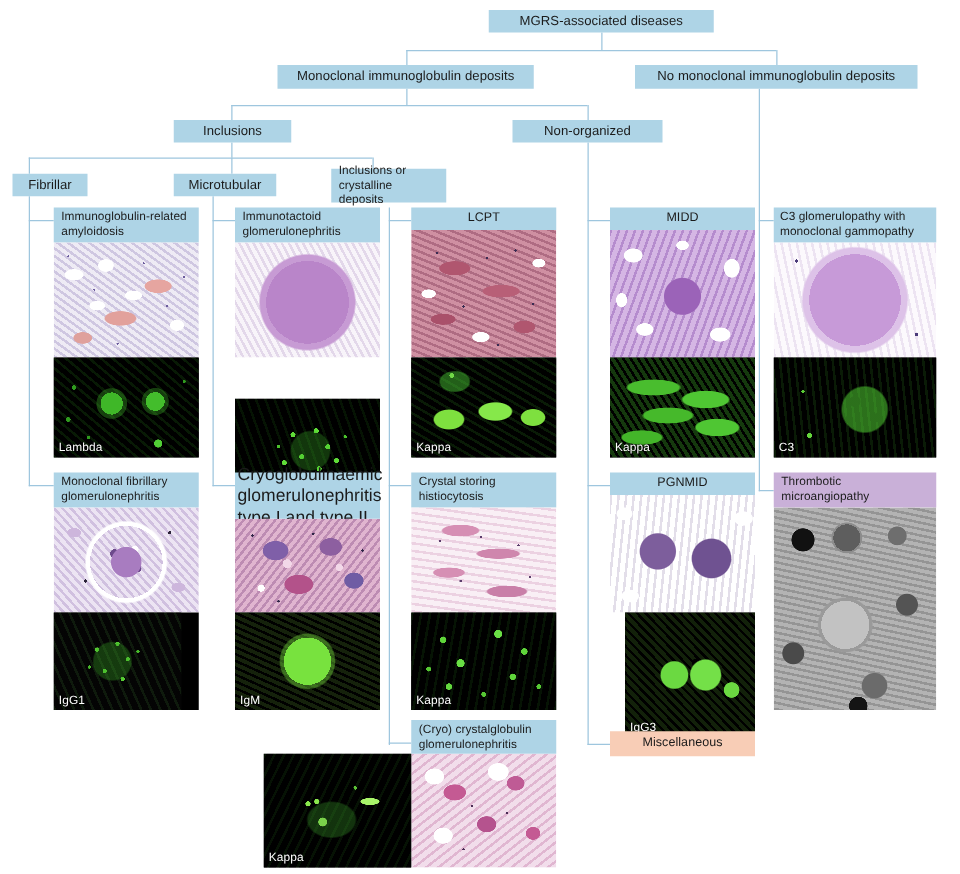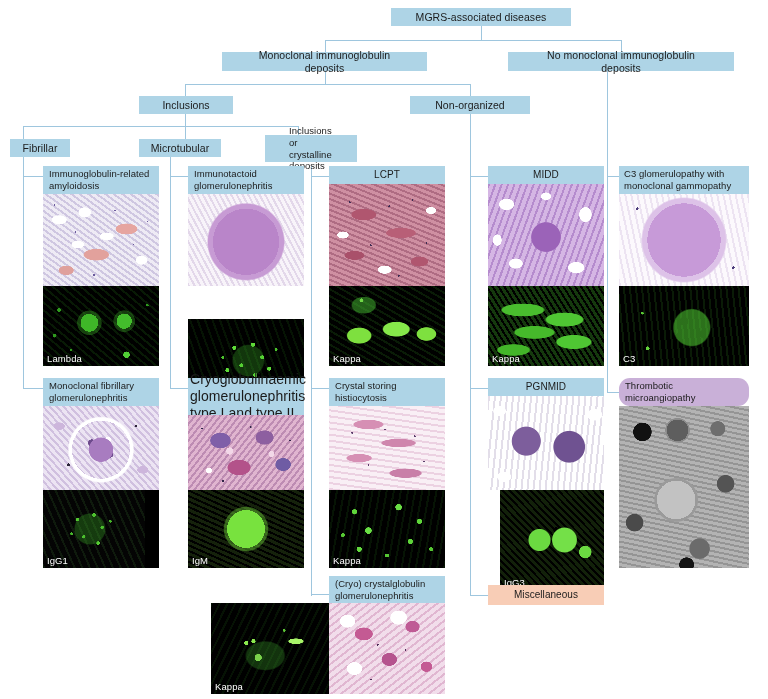--- a/index.html
+++ b/index.html
@@ -28,25 +28,25 @@
   .box {
     position: absolute;
     background: #aed4e6;
     color: #1b1b1b;
     font-size: 10.5px;
     line-height: 1.22;
     display: flex;
     align-items: center;
     justify-content: center;
     text-align: center;
-    padding: 3px 24px;
+    padding: 3px 6px;
     letter-spacing: 0.05px;
   }
   .box.left { justify-content: flex-start; text-align: left; }
-  .box.purple { background: #c9b0d8; border-radius: 11px; }
+  .box.purple { background: #c9b0d8; }
   .box.peach  { background: #f8cdb6; }
 
   
   .panel { position: absolute; }
   .histo, .if-img {
     position: absolute;
     left: 0; right: 0;
     overflow: hidden;
   }
   .if-img { background: #000; }

